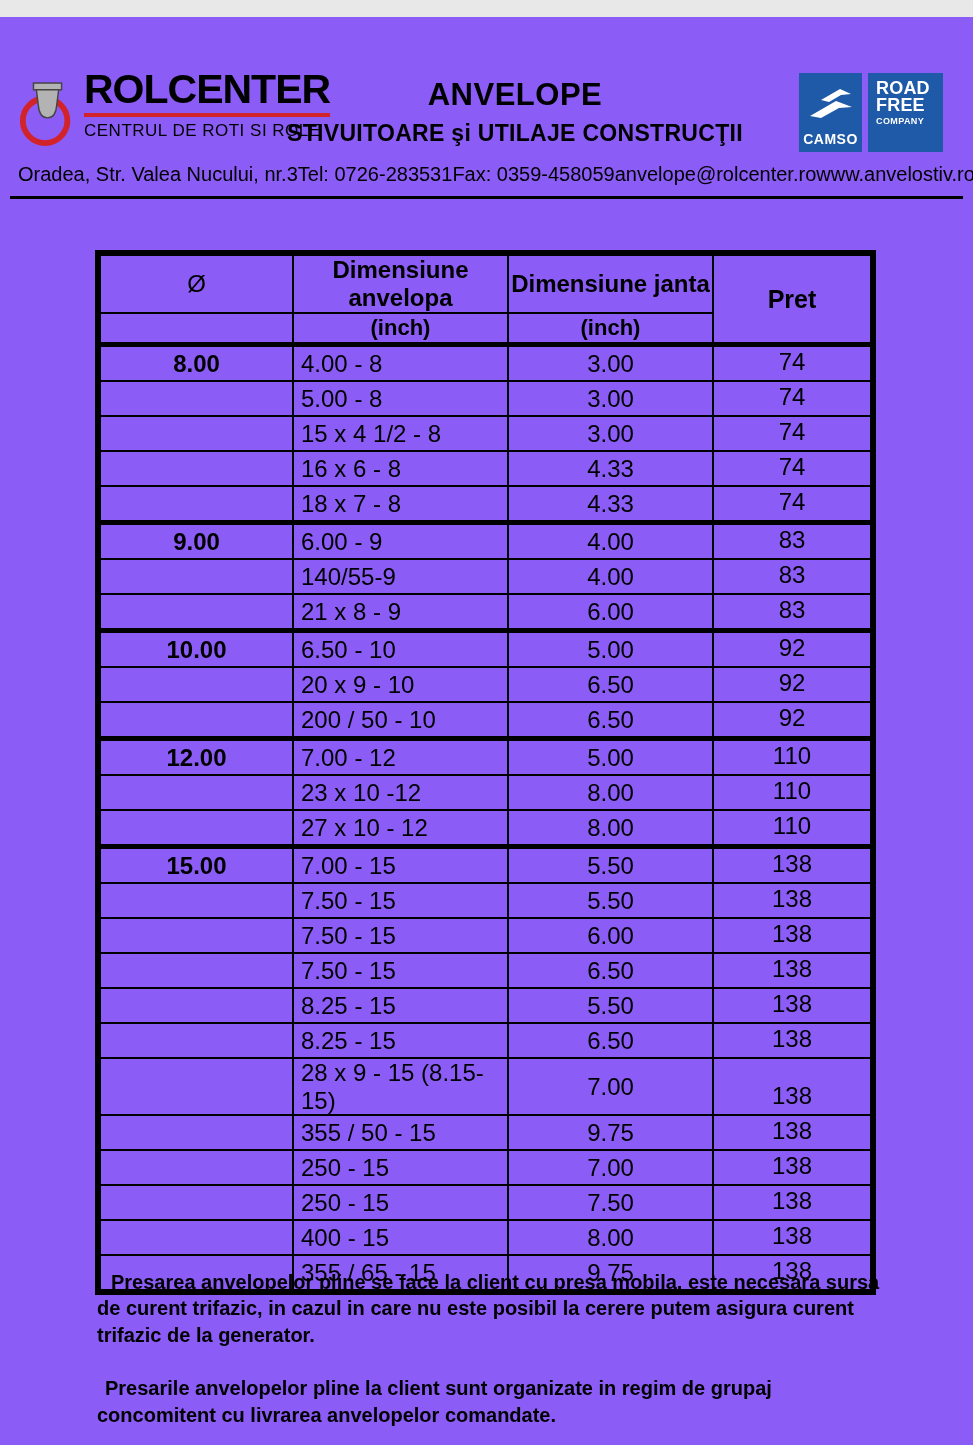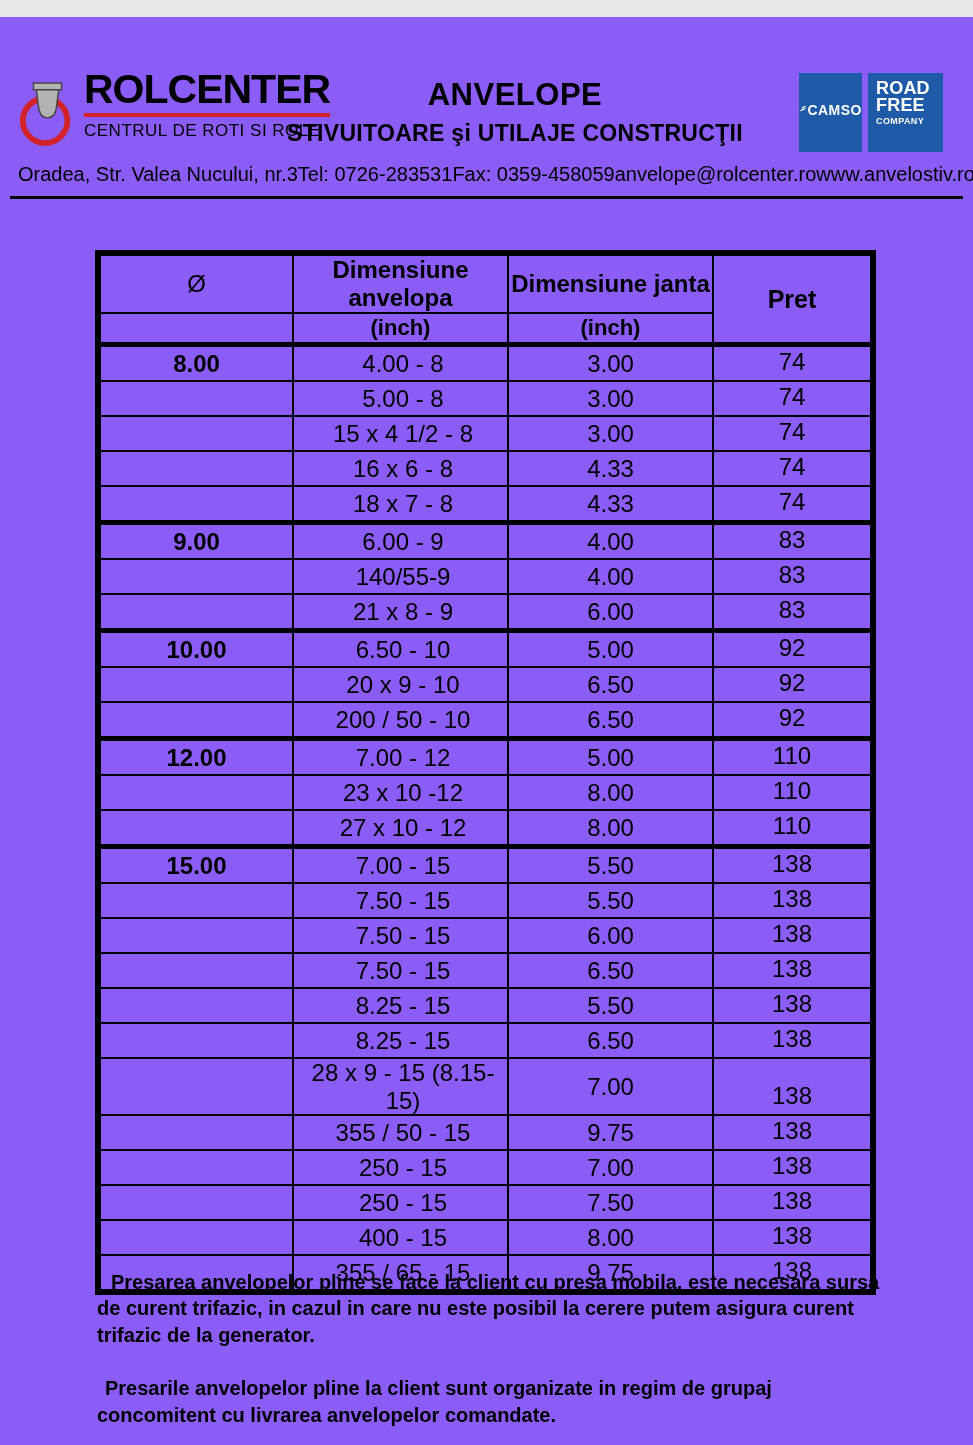--- a/index.html
+++ b/index.html
@@ -17,21 +17,21 @@
   .logo-name { font-size:41px; font-weight:bold; letter-spacing:-1px; line-height:1.0; }
   .logo-rule { height:4px; background:#d2232a; margin:3px 0 4px 0; }
   .logo-tagline { font-size:17px; font-weight:normal; letter-spacing:0.5px; }
 
   .title-block { position:absolute; left:235px; top:60px; width:560px; text-align:center; }
   .page-title { font-size:31px; font-weight:bold; letter-spacing:0.5px; }
   .page-subtitle { font-size:23px; font-weight:bold; margin-top:7px; letter-spacing:0.3px; }
 
   .camso { position:absolute; left:799px; top:56px; display:flex; gap:6px; }
   .camso-box { background:#1e5aa8; color:#fff; box-sizing:border-box; }
-  .camso-box.one { width:63px; height:79px; display:flex; flex-direction:row; align-items:center; justify-content:flex-end; padding-bottom:5px; }
+  .camso-box.one { width:63px; height:79px; display:flex; flex-direction:column; align-items:center; justify-content:flex-end; padding-bottom:5px; }
   .camso-chevron { width:48px; height:44px; margin-bottom:2px; }
   .camso-brand { font-size:14px; font-weight:bold; letter-spacing:0.5px; }
   .camso-box.two { width:75px; height:79px; padding:7px 0 0 8px; line-height:0.95; }
   .rf-line { font-size:18px; font-weight:bold; letter-spacing:0.2px; }
   .rf-line.small { font-size:9px; margin-top:3px; letter-spacing:0.4px; }
 
   .contact-row {
     position:absolute; left:18px; top:146px; width:937px;
     display:flex; justify-content:space-between;
     font-size:20px; white-space:nowrap;
@@ -50,21 +50,21 @@
   .tire-table thead th, .tire-table thead td { text-align:center; }
   .th-main { height:56px; font-size:24px; font-weight:bold; line-height:1.15; }
   .th-dia  { font-weight:normal; font-size:24px; }
   .th-unit { height:28px; font-size:22px; font-weight:bold; }
   .th-pret { font-size:25px; font-weight:bold; }
   .tire-table thead tr.unit-row th, .tire-table thead tr.unit-row td { border-bottom:5px solid #000; }
 
   .tire-table tbody td { height:29px; font-size:24px; }
   .tire-table tbody tr.group-start td { border-top:5px solid #000; }
   td.c-dia  { text-align:center; font-weight:bold; }
-  td.c-anv  { text-align:center; padding-left:7px; line-height:1.15; }
+  td.c-anv  { text-align:left; padding-left:7px; line-height:1.15; }
   td.c-jan  { text-align:center; }
   td.c-pret { text-align:center; font-size:20px; vertical-align:bottom; padding-bottom:4px; }
 
   
   .notes { position:absolute; left:97px; top:1252px; width:798px; font-size:20px; font-weight:bold; line-height:1.32; }
   .note { margin:0; }
   .note.p1 { text-indent:14px; }
   .note.p2 { margin-top:27px; text-indent:8px; }
 </style>
 </head>

